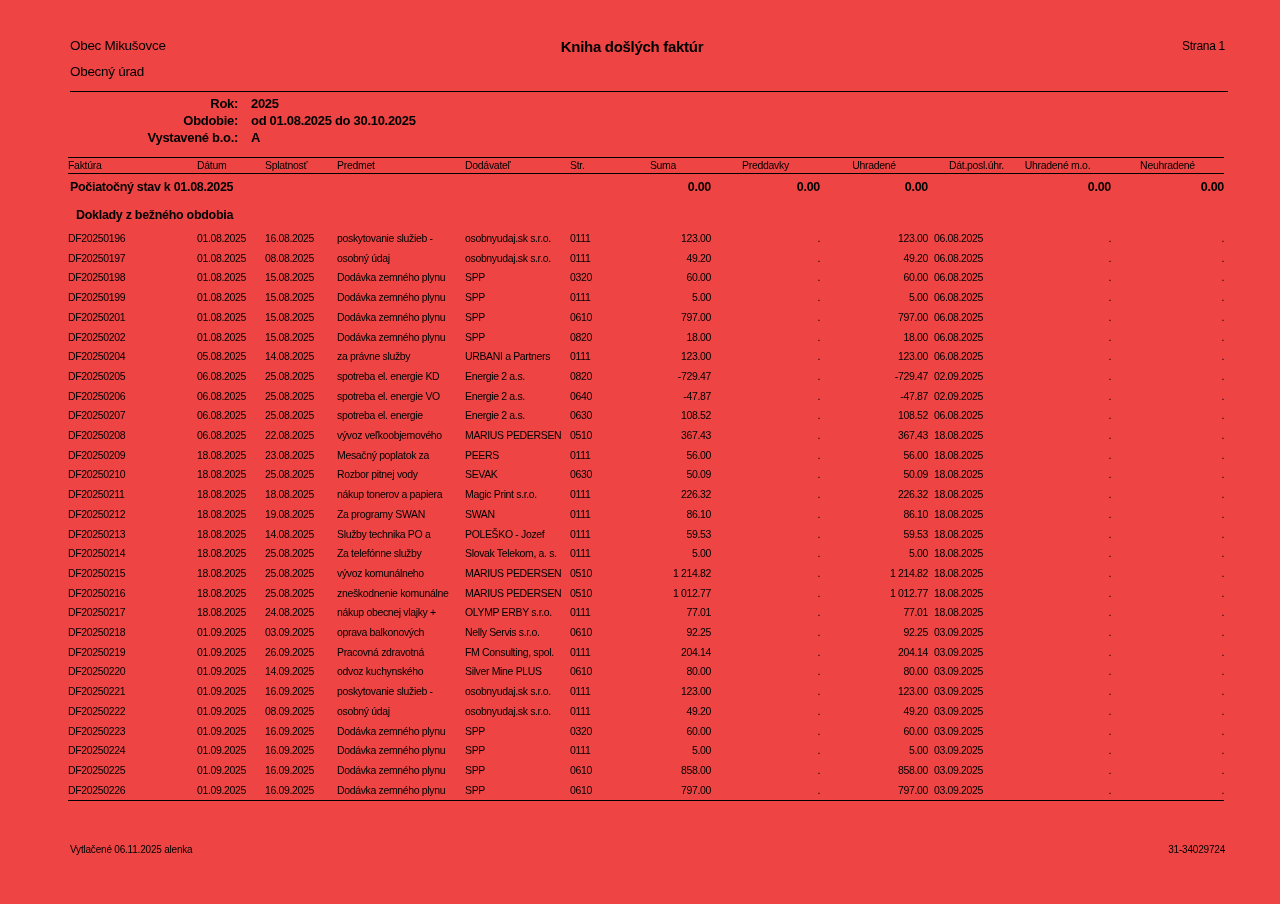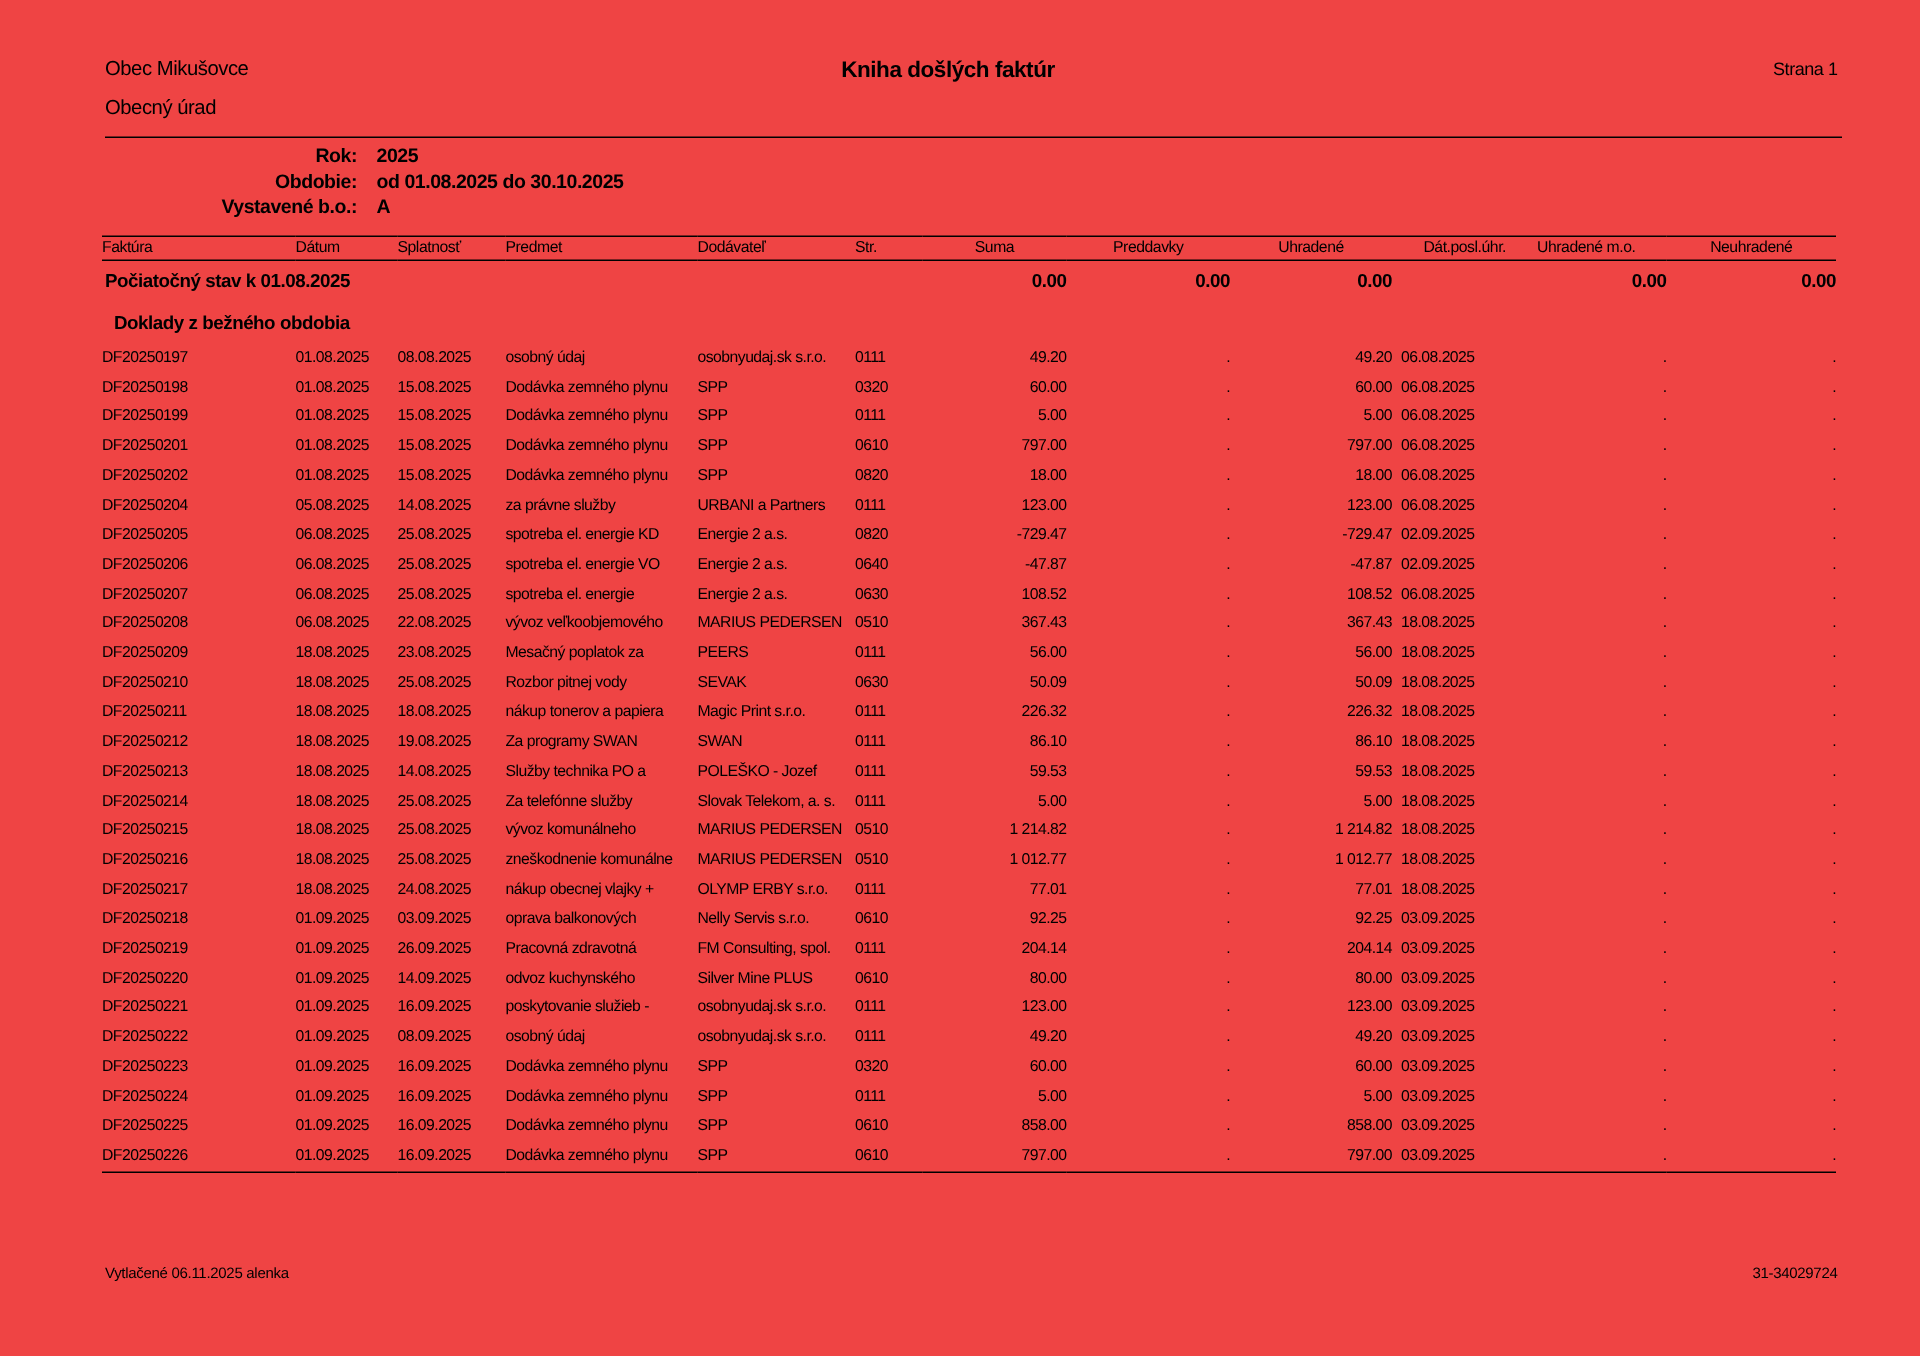--- a/index.html
+++ b/index.html
@@ -104,20 +104,34 @@
           <td class="r">0.00</td>
           <td class="r">0.00</td>
           <td class="r">0.00</td>
           <td class="dl"></td>
           <td class="r">0.00</td>
           <td class="r">0.00</td>
         </tr>
         <tr class="section">
           <td colspan="12">Doklady z bežného obdobia</td>
         </tr>
+      <tr class="data">
+            <td>DF20250196</td>
+            <td>01.08.2025</td>
+            <td>16.08.2025</td>
+            <td>poskytovanie služieb -</td>
+            <td>osobnyudaj.sk s.r.o.</td>
+            <td>0111</td>
+            <td class="r">123.00</td>
+            <td class="r">.</td>
+            <td class="r">123.00</td>
+            <td class="dl">06.08.2025</td>
+            <td class="r">.</td>
+            <td class="r">.</td>
+          </tr>
           <tr class="data">
             <td>DF20250197</td>
             <td>01.08.2025</td>
             <td>08.08.2025</td>
             <td>osobný údaj</td>
             <td>osobnyudaj.sk s.r.o.</td>
             <td>0111</td>
             <td class="r">49.20</td>
             <td class="r">.</td>
             <td class="r">49.20</td>

